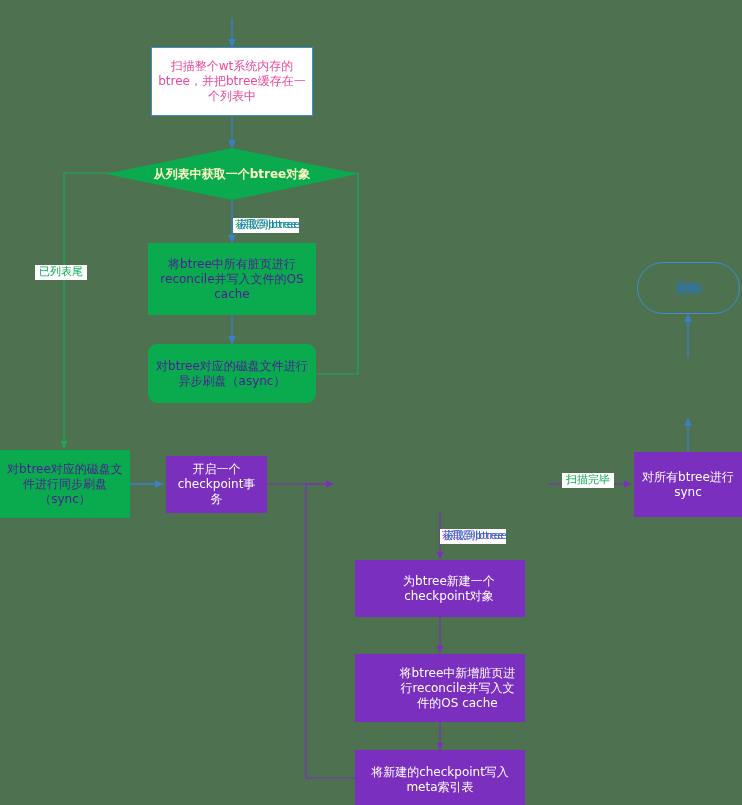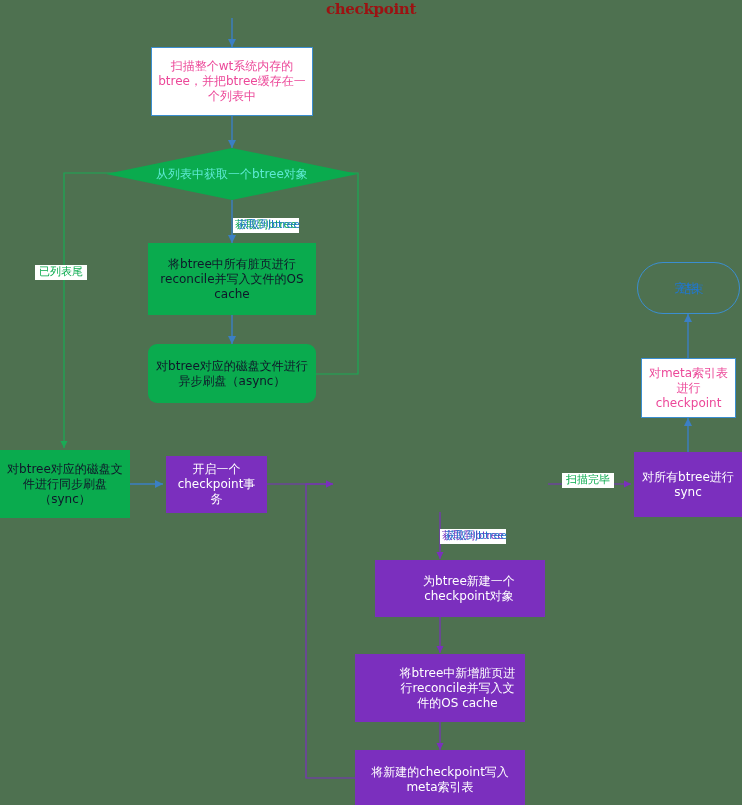--- a/index.html
+++ b/index.html
@@ -40,40 +40,41 @@
     font-size: 12px;
     padding: 4px 6px;
   }
   .node-white {
     background: #ffffff;
     border: 1px solid #3b8ed0;
     color: #ec4899;
   }
   .node-green {
     background: #0aab4e;
-    color: #0f172a;
+    color: #4c1d95;
   }
   .node-purple {
     background: #7b2fbe;
     color: #ffffff;
   }
   .node-round {
     background: transparent;
     border: 1px solid #3b8ed0;
     border-radius: 26px;
     color: #2277cc;
   }
   .diamond {
     position: absolute;
     display: flex;
     align-items: center;
     justify-content: center;
     text-align: center;
     font-size: 12px;
-    color: #5eead4;
+    color: #fef9c3;
+    font-weight: bold;
   }
   .diamond .dshape {
     position: absolute;
     left: 0;
     top: 0;
     width: 100%;
     height: 100%;
   }
   .diamond .dlabel {
     position: relative;
@@ -136,21 +137,20 @@
     font-size: 12px;
   }
   .round-overlap .t1 { transform: translate(-2px, 0px); }
   .round-overlap .t2 { transform: translate(3px, 1px); }
 </style>
 </head>
 <body>
 
 <div id="canvas">
 
-  <div id="title">checkpoint</div>
 
   <svg class="links" viewBox="0 0 742 805">
     <defs>
       <marker id="ah-blue" markerWidth="8" markerHeight="8" refX="6" refY="3" orient="auto">
         <path d="M0,0 L6,3 L0,6 z" fill="#3b7fc4"></path>
       </marker>
       <marker id="ah-green" markerWidth="8" markerHeight="8" refX="6" refY="3" orient="auto">
         <path d="M0,0 L6,3 L0,6 z" fill="#1aaa55"></path>
       </marker>
       <marker id="ah-purple" markerWidth="8" markerHeight="8" refX="6" refY="3" orient="auto">
@@ -210,39 +210,36 @@
 
   <div class="node node-green" style="left:0px; top:450px; width:130px; height:68px;">
     <span>对btree对应的磁盘文件进行同步刷盘（sync）</span>
   </div>
 
   <div class="node node-purple" style="left:166px; top:456px; width:101px; height:57px;">
     <span>开启一个checkpoint事务</span>
   </div>
 
 
-  <div class="node node-purple" style="left:375px; top:560px; width:170px; height:57px;padding-left:24px;">
+  <div class="node node-purple" style="left:355px; top:560px; width:170px; height:57px;padding-left:24px;">
     <span>为btree新建一个checkpoint对象</span>
   </div>
 
   <div class="node node-purple" style="left:355px; top:654px; width:170px; height:68px;padding-left:41px;">
     <span>将btree中新增脏页进行reconcile并写入文件的OS cache</span>
   </div>
 
   <div class="node node-purple" style="left:355px; top:750px; width:170px; height:59px;">
     <span>将新建的checkpoint写入meta索引表</span>
   </div>
 
   <div class="node node-purple" style="left:634px; top:452px; width:108px; height:65px;">
     <span>对所有btree进行sync</span>
   </div>
 
-  <div class="node node-white" style="left:641px; top:358px; width:95px; height:60px;">
-    <span>对meta索引表进行checkpoint</span>
-  </div>
 
   <div class="node node-round" style="left:637px; top:262px; width:103px; height:52px;">
     <span class="round-overlap">
       <span class="t1">完毕</span>
       <span class="t2">结束</span>
     </span>
   </div>
 
   <div class="edge-label overlap" style="left:233px; top:218px; width:66px; height:16px;">
     <span class="l1 lbl-green">获取到btree</span>

